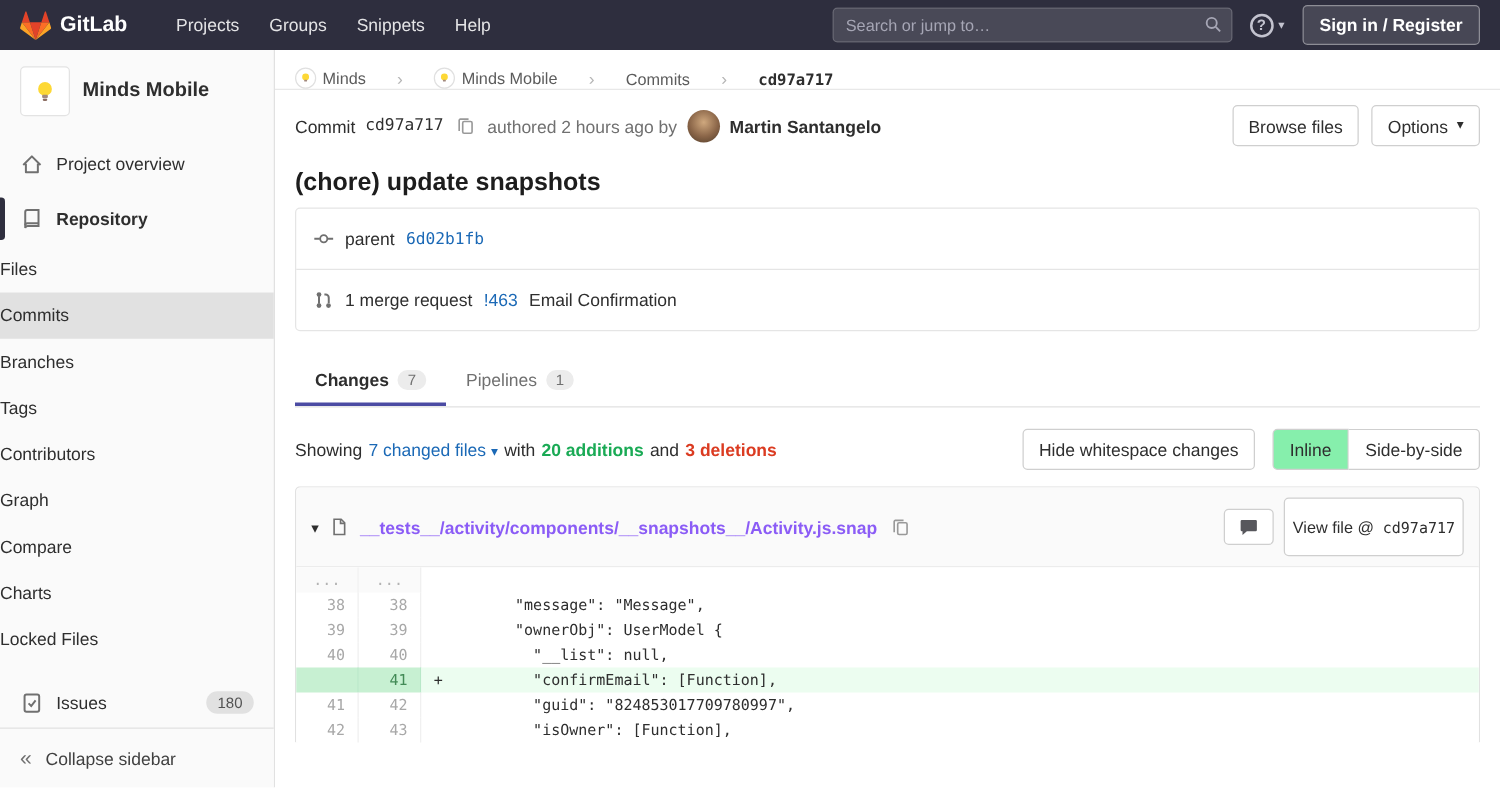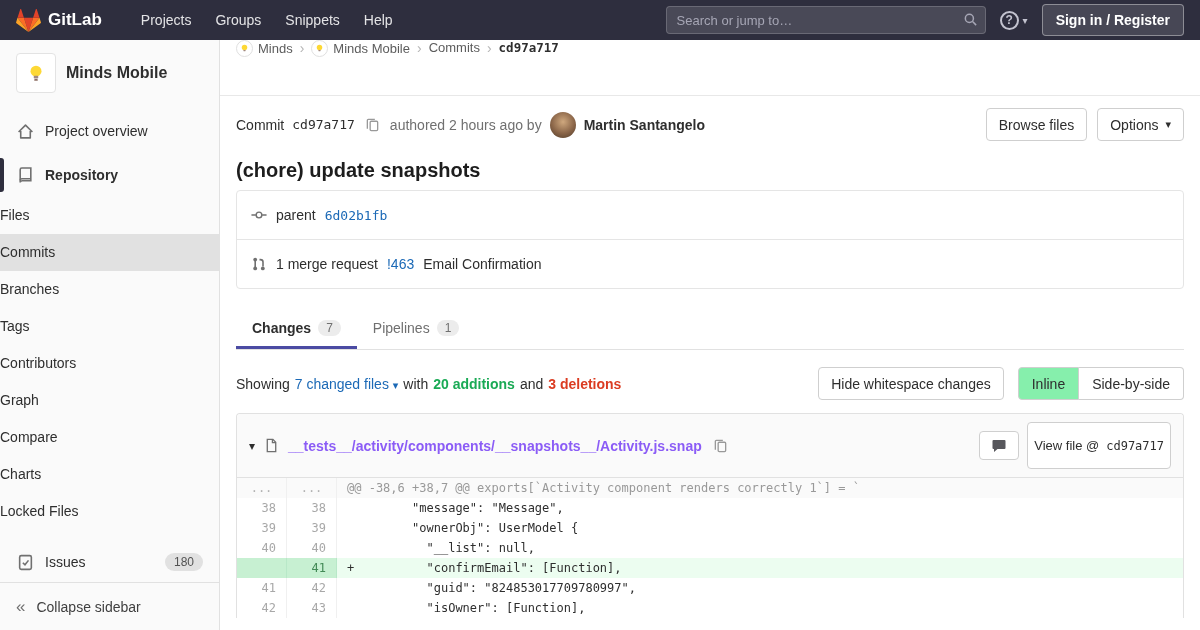--- a/index.html
+++ b/index.html
@@ -37,21 +37,21 @@
   .side-item.active-section::before{content:"";position:absolute;left:0;top:5px;bottom:5px;width:4px;background:#2e2e3e;border-radius:0 3px 3px 0}
   .sub-item{display:block;height:37px;line-height:37px;color:#2e2e2e;cursor:pointer;font-size:14px}
   .sub-item.active{background:#e1e1e1}
   .issues-item{margin-top:10px}
   .count-badge{margin-left:auto;background:#e1e1e1;color:#525252;border-radius:10px;padding:2px 9px;font-size:12px}
   .collapse-bar{position:absolute;bottom:0;left:0;right:0;height:48px;border-top:1px solid #e1e1e1;display:flex;align-items:center;gap:11px;padding:0 16px;color:#404040;cursor:pointer;background:#fafafa}
   .chevrons{color:#707070;font-size:17px;line-height:1}
 
   
   .main{flex:1;overflow:hidden;background:#fff}
-  .breadcrumbs{height:56px;display:flex;align-items:flex-start;gap:7px;padding:0 16px;border-bottom:1px solid #e8e8e8;font-size:13px;color:#5c5c5c}
+  .breadcrumbs{height:32px;display:flex;align-items:flex-end;gap:25px;padding:0 16px;border-bottom:1px solid #e8e8e8;font-size:13px;color:#5c5c5c}
   .crumb{display:flex;align-items:center;gap:5px;cursor:pointer}
   .crumb-avatar{width:17px;height:17px;border-radius:50%;border:1px solid #e0e0e0;background:#fff;display:flex;align-items:center;justify-content:center;line-height:0}
   .crumb-link{color:#5c5c5c}
   .crumb-sep{color:#b5b5b5;font-size:14px}
   .crumb-current{font-family:"DejaVu Sans Mono",monospace;font-weight:700;color:#2e2e2e;font-size:12.5px}
   .content{padding:0 16px}
   .mono{font-family:"DejaVu Sans Mono",monospace}
   .muted{color:#707070}
   .link{color:#1b69b6;cursor:pointer;text-decoration:none}
 
@@ -354,21 +354,20 @@
               <span class="mono" style="font-size:12px">cd97a717</span>
             </button>
           </div>
         </div>
 
         <div class="diff-table">
 
           <div class="diff-row hunk">
             <div class="ln">...</div>
             <div class="ln">...</div>
-            <div class="code"><span class="sign"></span><span>@@ -38,6 +38,7 @@ exports[`Activity component renders correctly 1`] = `</span></div>
           </div>
 
           <div class="diff-row">
             <div class="ln">38</div>
             <div class="ln">38</div>
             <div class="code"><span class="sign"> </span><span>        "message": "Message",</span></div>
           </div>
 
           <div class="diff-row">
             <div class="ln">39</div>

